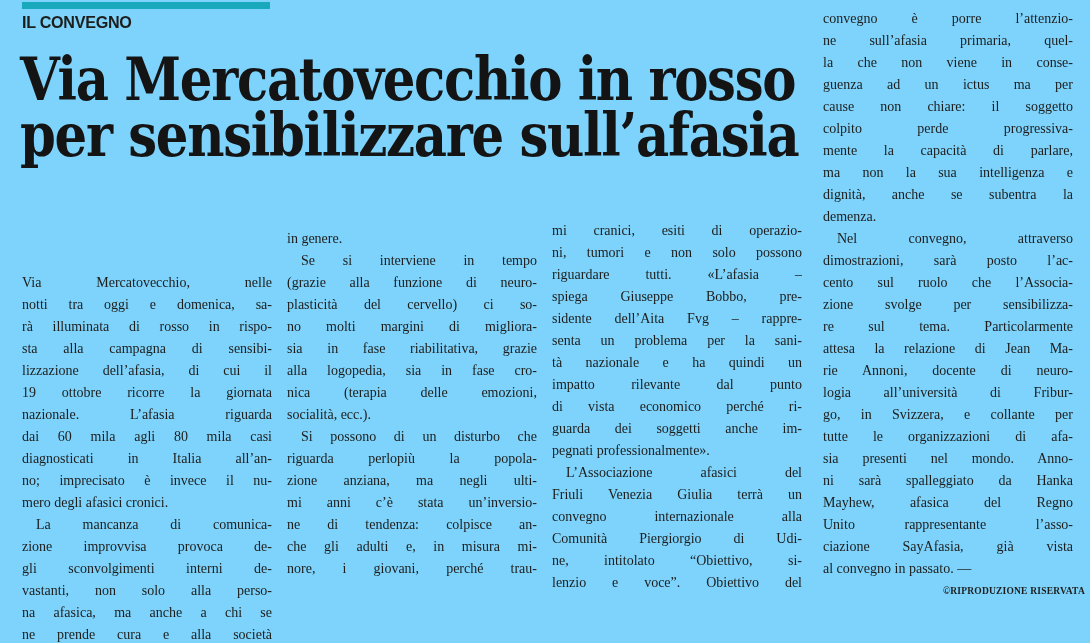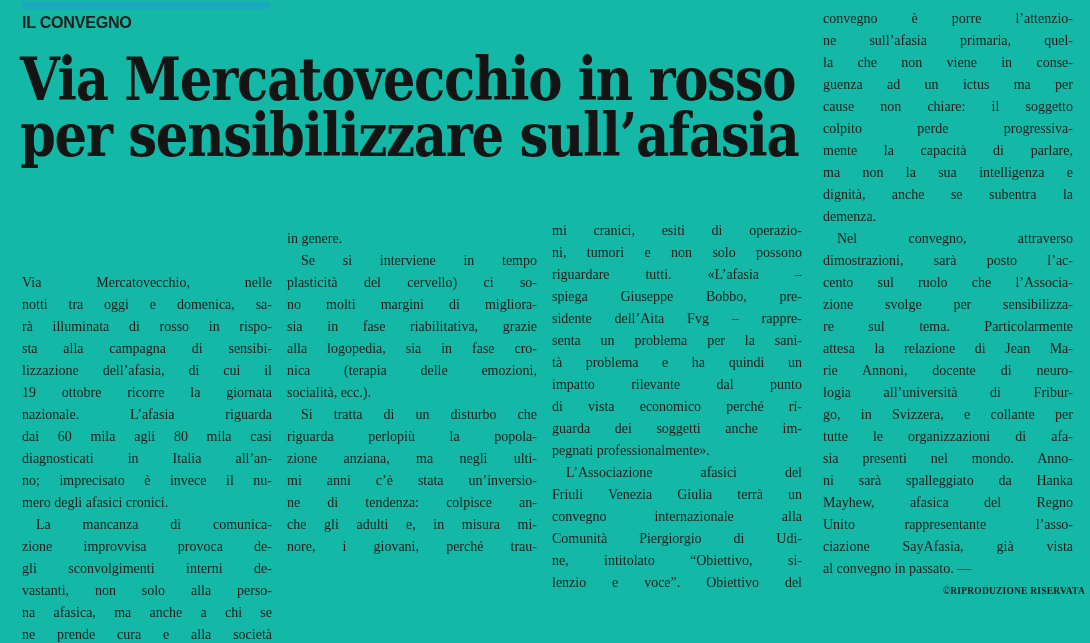--- a/index.html
+++ b/index.html
@@ -1,19 +1,19 @@
 <!DOCTYPE html>
 <html><head>
 <meta charset="utf-8">
 <style>
   html,body{margin:0;padding:0;background:#f3f3f1;}
   .page{
     position:relative;
     width:1090px;height:643px;
-    background:#14b8a6;
+    background:#7dd3fc;
     overflow:hidden;
     font-family:"Liberation Serif", serif;
   }
   .kicker-bar{
     position:absolute;left:22px;top:2px;
     width:248px;height:7px;
   }
   .kicker{
     position:absolute;left:22px;top:12px;
     font-family:"Liberation Sans", sans-serif;
@@ -91,46 +91,47 @@
         <div class="line">na afasica, ma anche a chi se</div>
         <div class="line">ne prende cura e alla società</div>
       </div>
     </div>
   <div class="col" style="left: 287px; top: 228px; color: rgb(29, 29, 27);">
       <div>
         <div class="line para-end">in genere.</div>
       </div>
       <div>
         <div class="line first-indent">Se si interviene in tempo</div>
+        <div class="line">(grazie alla funzione di neuro-</div>
         <div class="line">plasticità del cervello) ci so-</div>
         <div class="line">no molti margini di migliora-</div>
         <div class="line">sia in fase riabilitativa, grazie</div>
         <div class="line">alla logopedia, sia in fase cro-</div>
         <div class="line">nica (terapia delle emozioni,</div>
         <div class="line para-end">socialità, ecc.).</div>
       </div>
       <div>
-        <div class="line first-indent">Si tratta di un disturbo che</div>
+        <div class="line first-indent">Si possono di un disturbo che</div>
         <div class="line">riguarda perlopiù la popola-</div>
         <div class="line">zione anziana, ma negli ulti-</div>
         <div class="line">mi anni c’è stata un’inversio-</div>
         <div class="line">ne di tendenza: colpisce an-</div>
         <div class="line">che gli adulti e, in misura mi-</div>
         <div class="line">nore, i giovani, perché trau-</div>
       </div>
     </div>
   <div class="col" style="left: 552px; top: 220px; color: rgb(29, 29, 27);">
       <div>
         <div class="line">mi cranici, esiti di operazio-</div>
         <div class="line">ni, tumori e non solo possono</div>
         <div class="line">riguardare tutti. «L’afasia –</div>
         <div class="line">spiega Giuseppe Bobbo, pre-</div>
         <div class="line">sidente dell’Aita Fvg – rappre-</div>
         <div class="line">senta un problema per la sani-</div>
-        <div class="line">tà problema e ha quindi un</div>
+        <div class="line">tà nazionale e ha quindi un</div>
         <div class="line">impatto rilevante dal punto</div>
         <div class="line">di vista economico perché ri-</div>
         <div class="line">guarda dei soggetti anche im-</div>
         <div class="line para-end">pegnati professionalmente».</div>
       </div>
       <div>
         <div class="line first-indent">L’Associazione afasici del</div>
         <div class="line">Friuli Venezia Giulia terrà un</div>
         <div class="line">convegno internazionale alla</div>
         <div class="line">Comunità Piergiorgio di Udi-</div>

